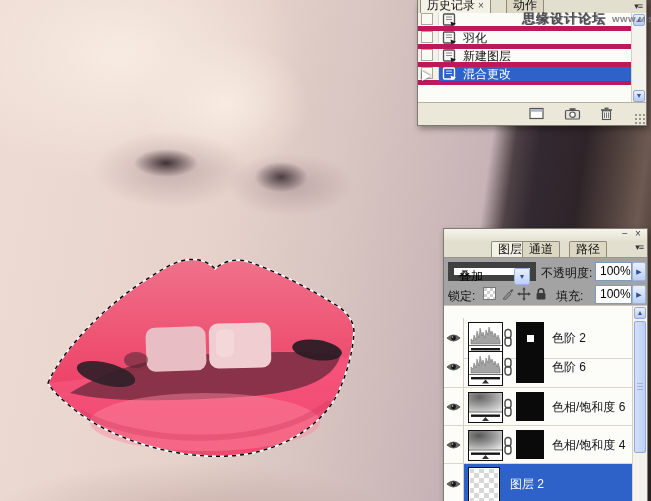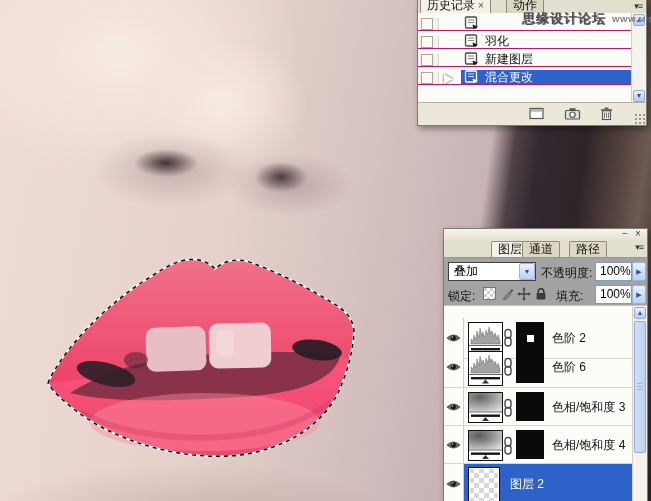--- a/index.html
+++ b/index.html
@@ -32,21 +32,21 @@
   .pmenu{position:absolute;right:4px;top:1px;font-size:9px;color:#333;letter-spacing:-1px;}
   .sbtn{position:absolute;left:1px;width:12px;height:12px;box-sizing:border-box;
         background:linear-gradient(#e9effc,#b9cbf0);border:1px solid #97a9d2;border-radius:2px;
         color:#3c5a9e;font-size:7px;line-height:10px;text-align:center;}
   
   .hpanel{left:417px;top:0;width:230px;height:126px;border-top:none;}
   .htabs{height:13px;}
   .htab1{left:2px;} .htab2{left:88px;}
   .hlist{position:absolute;top:13px;left:0;right:0;height:90px;background:#fbfbf7;}
   .hrows{position:absolute;inset:0 14px 0 0;}
-  .hrow{height:18px;display:flex;align-items:flex-end;box-sizing:border-box;border-bottom:1px solid #be185d;gap:22px;}
+  .hrow{height:18px;display:flex;align-items:flex-start;box-sizing:border-box;border-bottom:5px solid #be185d;}
   .hcheckcell{width:20px;display:flex;align-items:center;border-right:1px solid #d8d5c7;background:#f4f2ea;}
   .hcheck{width:12px;height:12px;margin-left:3px;background:#faf9f3;border:1px solid #a9a69a;box-sizing:border-box;}
   .hbody{flex:1;display:flex;align-items:center;position:relative;padding-left:3px;color:#111;}
   .hrow.sel .hbody{background:#2e62c8;color:#fff;}
   .hicon{width:15px;height:14px;margin-right:6px;flex:0 0 15px;}
   .hlabel{font-size:12px;line-height:14px;}
   .hpointer{position:absolute;left:-17px;top:4px;width:0;height:0;z-index:3;
      border-top:5px solid transparent;border-bottom:5px solid transparent;border-left:9px solid #fff;
      filter:drop-shadow(0 0 1px #333);}
   .hscroll{position:absolute;top:0;right:0;bottom:0;width:14px;background:#f3f2ec;border-left:1px solid #d5d2c4;}
@@ -71,21 +71,21 @@
   
   .lpanel{left:443px;top:228px;width:205px;height:274px;}
   .ltitle{height:12px;position:relative;background:linear-gradient(#f6f4eb,#e4e1d1);}
   .winbtn{position:absolute;top:0;width:12px;height:11px;font-size:10px;line-height:10px;
      text-align:center;color:#444;}
   .wmin{right:16px;} .wclo{right:3px;}
   .ltabs{height:16px;}
   .ltab1{left:3px;margin-left:44px;} .ltab2{left:78px;} .ltab3{left:125px;}
   .lctrl{position:relative;height:47px;border-bottom:1px solid #c9c6b6;}
   .combo{position:absolute;left:4px;top:4px;width:88px;height:19px;background:#fff;
-     border:1px solid #404040;box-sizing:border-box;font-size:12px;line-height:17px;}
+     border:6px solid #404040;box-sizing:border-box;font-size:12px;line-height:17px;}
   .combo-text{position:absolute;left:5px;top:0;}
   .cbtn{position:absolute;right:0;top:0;width:16px;height:17px;box-sizing:border-box;
      background:linear-gradient(#e9f0fd,#bcd0f2);border:1px solid #9cb3dd;border-radius:2px;
      color:#2c4f96;font-size:8px;line-height:15px;text-align:center;}
   .ctl-label{position:absolute;font-size:12px;color:#111;}
   .lab-op{left:97px;top:7px;} .lab-lock{left:4px;top:30px;} .lab-fill{left:112px;top:30px;}
   .valbox{position:absolute;width:37px;height:19px;background:#fff;border:1px solid #7f9db9;
      box-sizing:border-box;font-size:12px;line-height:17px;padding-left:4px;}
   .vb-op{left:151px;top:4px;} .vb-fill{left:151px;top:27px;}
   .spin{position:absolute;width:14px;height:19px;box-sizing:border-box;
@@ -408,21 +408,21 @@
             <rect x="0" y="18.5" width="33" height="1" fill="#666"></rect>
             <rect x="2" y="21.5" width="29" height="2.4" fill="#161616"></rect>
             <polygon points="16.5,24 13,28 20,28" fill="#333"></polygon>
           </svg></span>
       <span class="lchain">
         <svg viewBox="0 0 10 20" width="10" height="20">
             <rect x="2" y="1.5" width="6" height="8.5" rx="2.8" fill="none" stroke="#4a4a4a" stroke-width="1.4"></rect>
             <rect x="2" y="9.5" width="6" height="8.5" rx="2.8" fill="none" stroke="#4a4a4a" stroke-width="1.4"></rect>
           </svg></span>
       <span class="lmask"></span>
-      <span class="lname">色相/饱和度 3</span>
+      <span class="lname">色相/饱和度 6</span>
     </div>
 
     <div class="lrow lr4">
       <div class="eyecell">
           <span>
         <svg width="15" height="10" viewBox="0 0 16 10">
               <path d="M1,5 Q8,-1.5 15,5 Q8,11.5 1,5 Z" fill="#6b655d" stroke="#333" stroke-width="0.7"></path>
               <circle cx="8" cy="5" r="2.6" fill="#151515"></circle>
               <circle cx="7" cy="4" r="0.8" fill="#fff" opacity="0.85"></circle>
             </svg></span>

